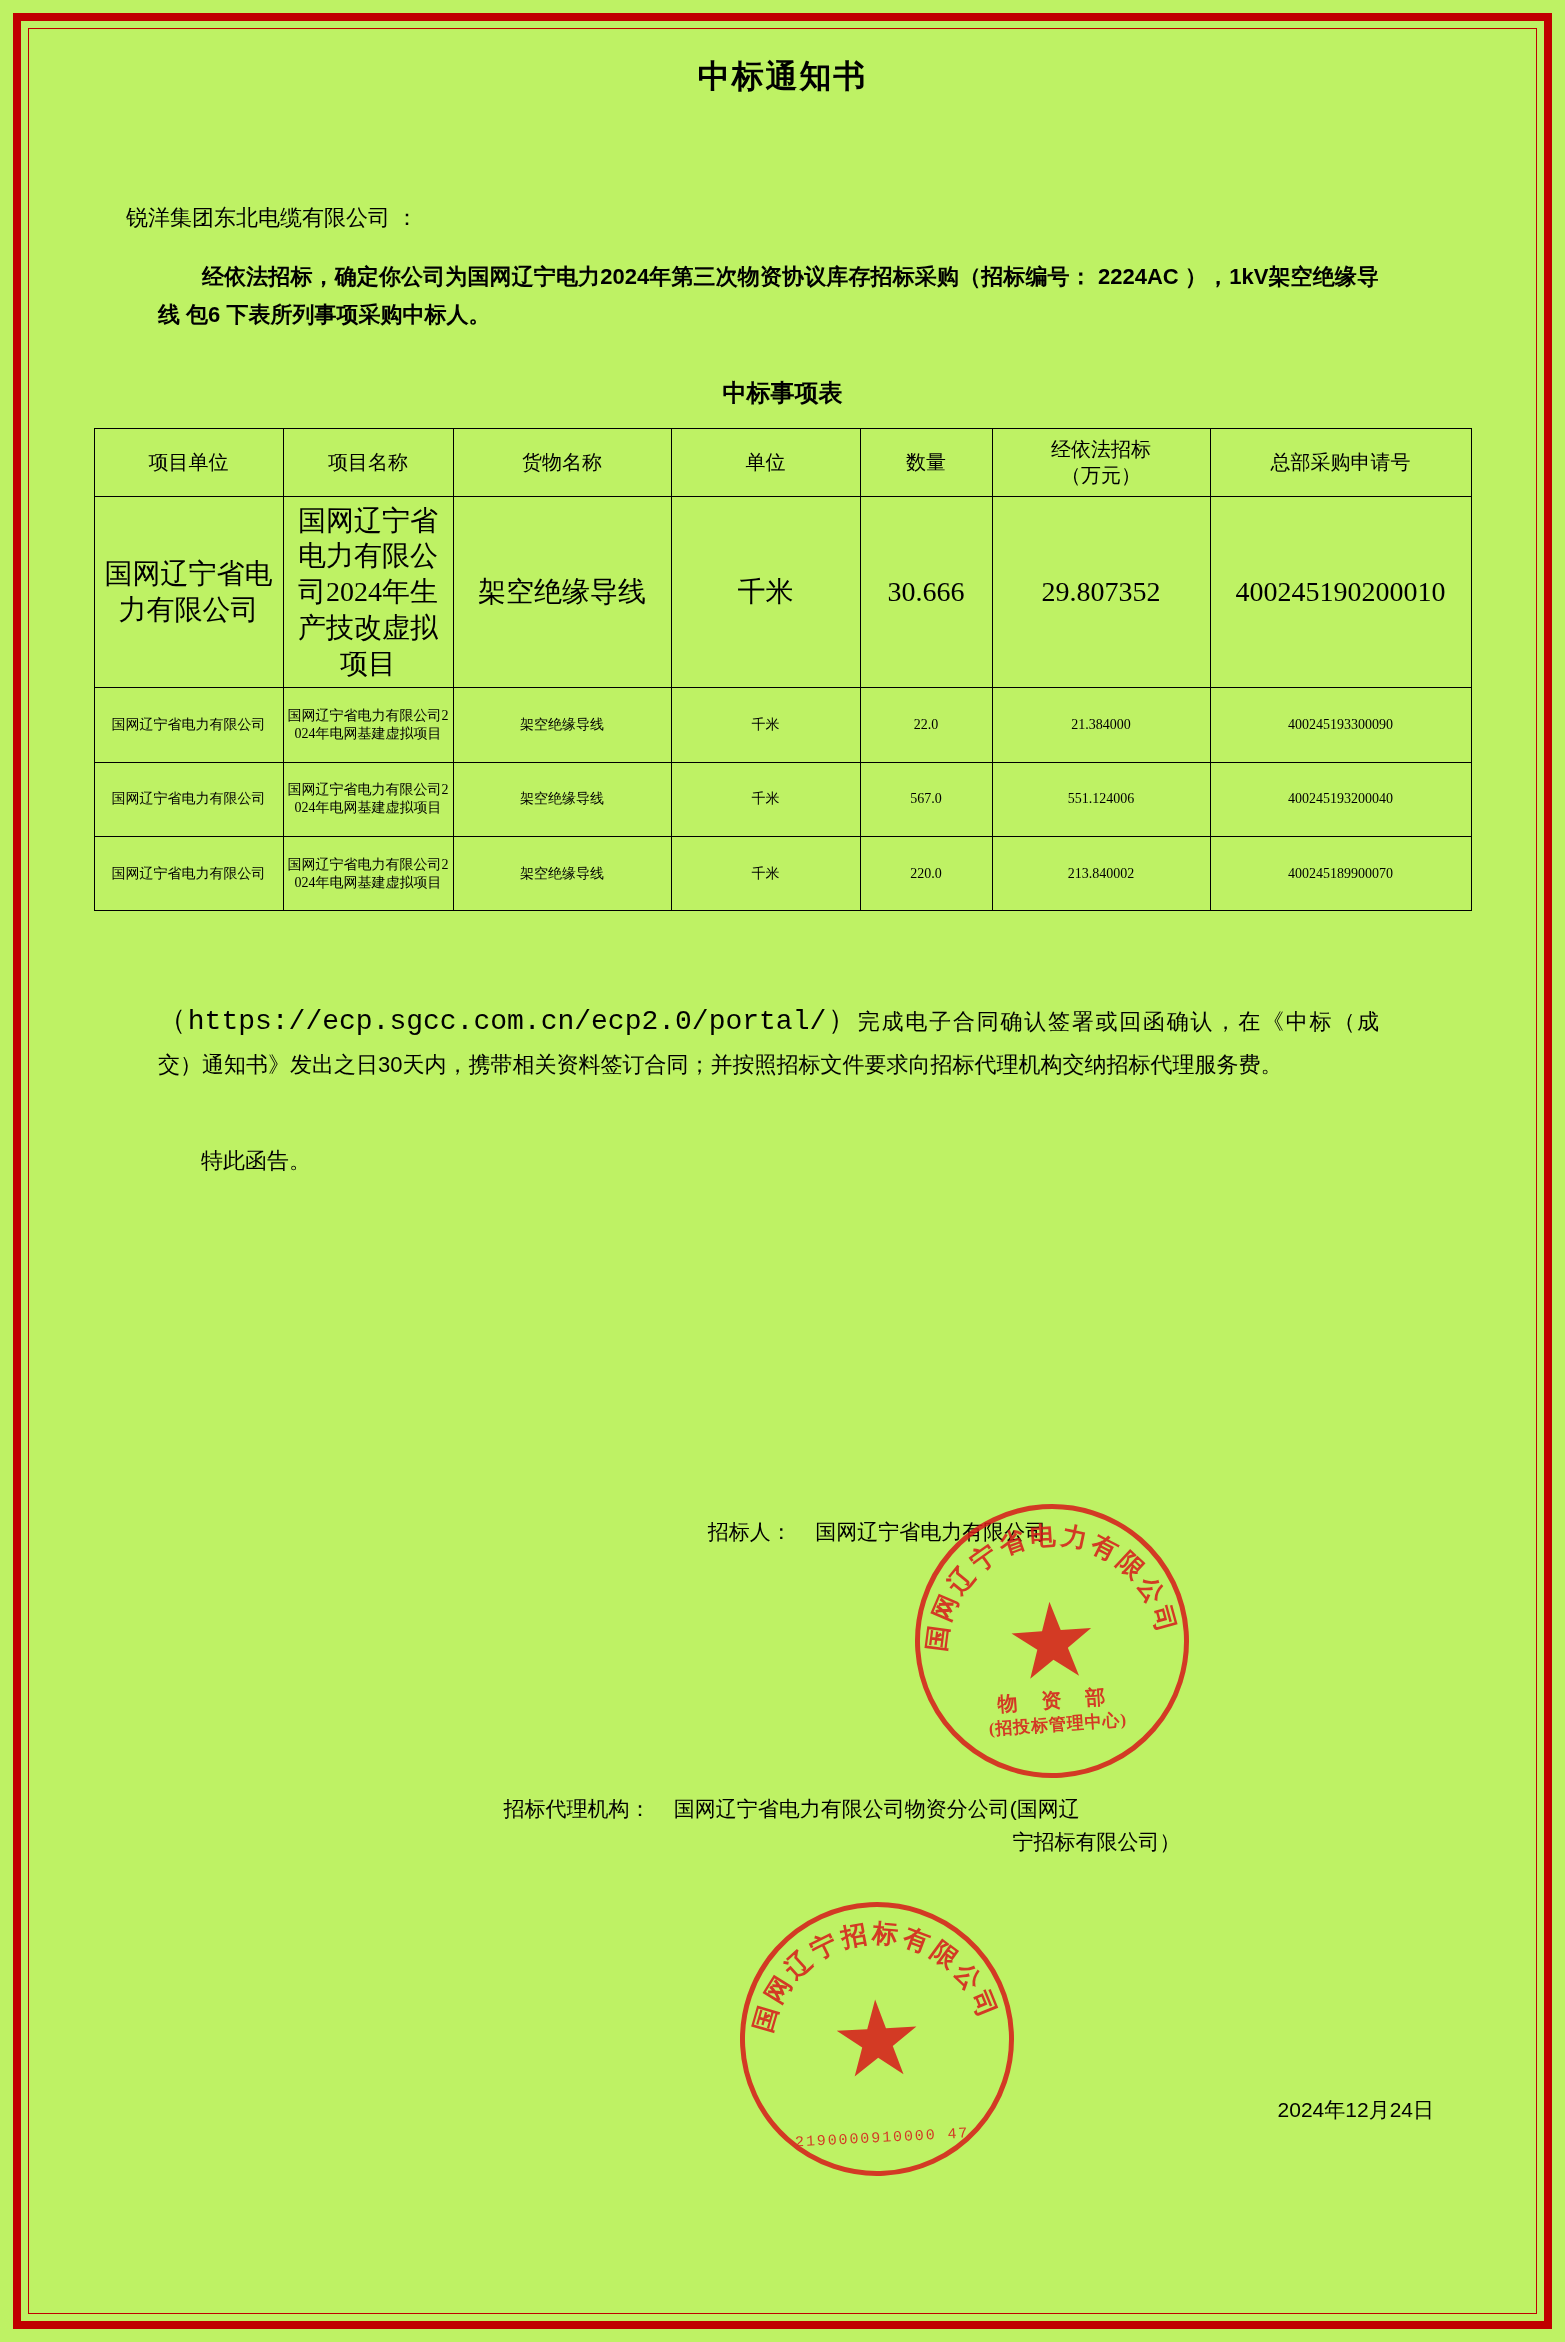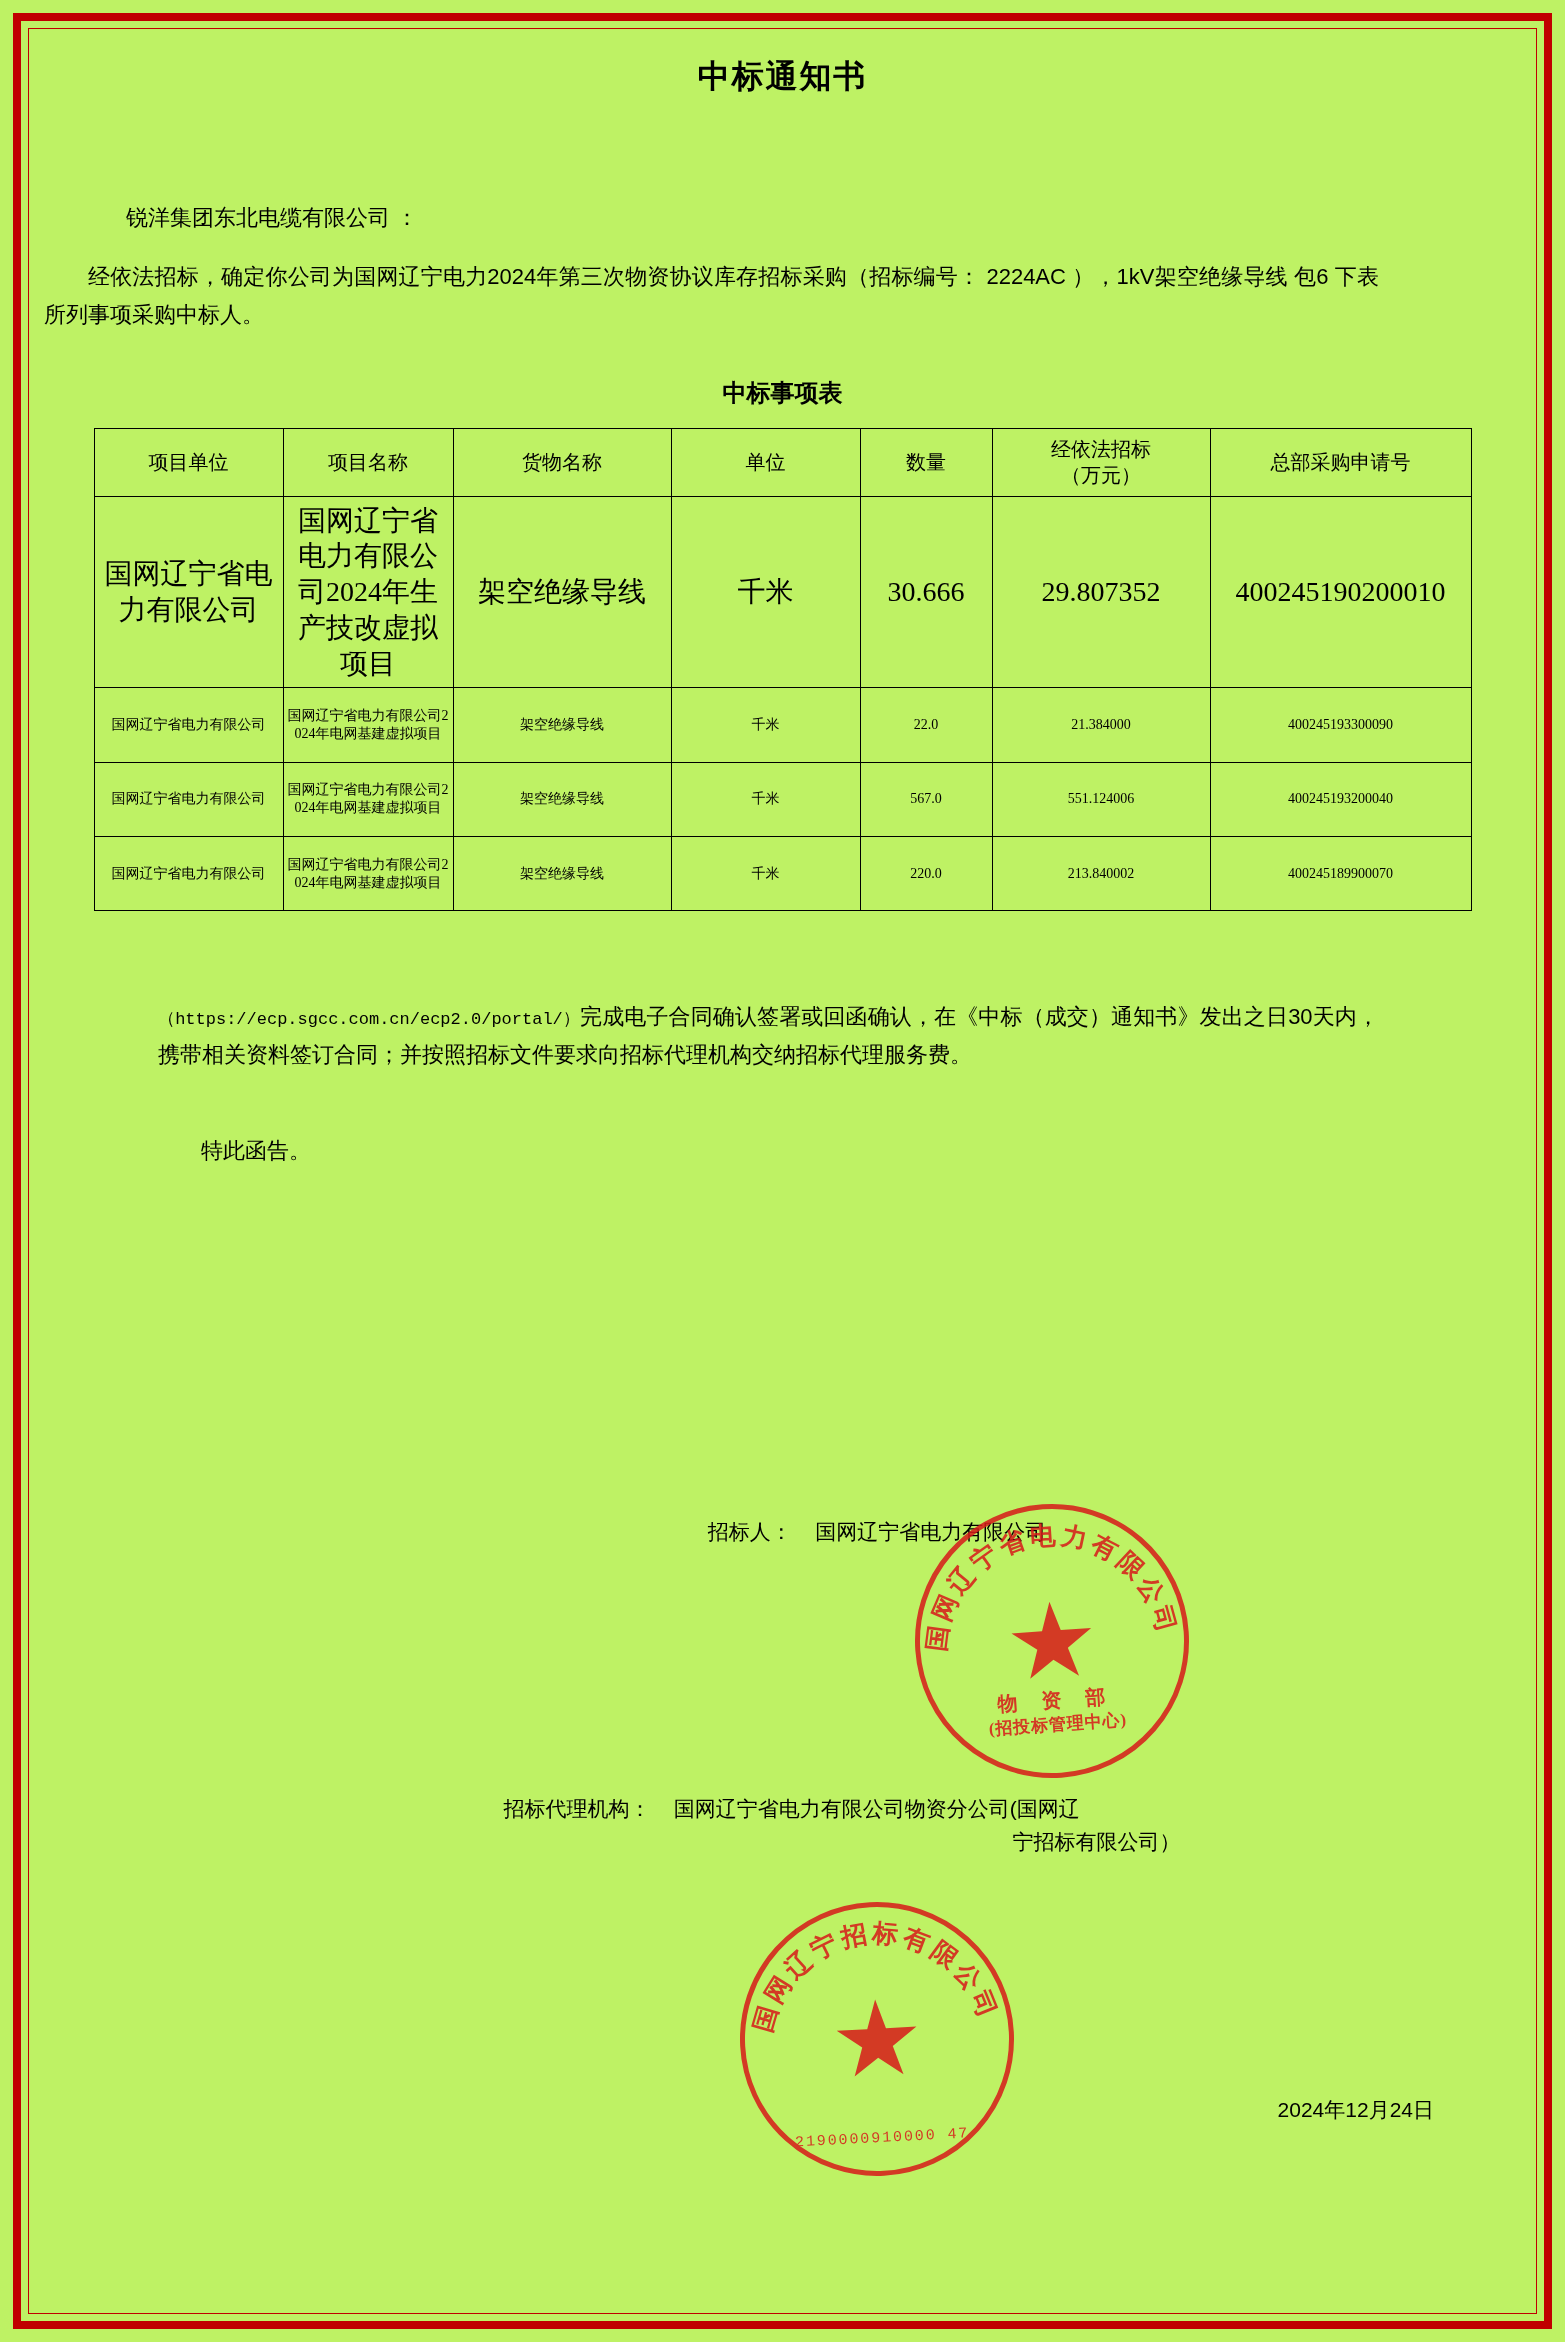--- a/index.html
+++ b/index.html
@@ -55,26 +55,28 @@
     font-family: "Liberation Sans", "DejaVu Sans", sans-serif;
   }
   .addressee {
     margin-top: 104px;
     margin-left: 82px;
     font-size: 22px;
     font-family: Liberation Sans, sans-serif;
   }
   .para-main {
     margin-top: 24.6px;
+    margin-left: 114px;
     margin-right: 142px;
     font-size: 22px;
     line-height: 1.72;
     text-indent: 44px;
     text-align: justify;
     font-family: "Liberation Sans", "DejaVu Sans", sans-serif;
+    font-weight: bold;
   }
   .table-title {
     text-align: center;
     font-size: 24px;
     font-weight: bold;
     margin-top: 44px;
     font-family: "Liberation Sans", "DejaVu Sans", sans-serif;
   }
   table.main-table {
     margin: 19px auto 0 auto;
@@ -121,21 +123,21 @@
     line-height: 1.72;
     text-align: justify;
     text-indent: 44px;
     font-family: "Liberation Sans", "DejaVu Sans", sans-serif;
   }
   .para-notice .spaced {
     letter-spacing: 5.7px;
   }
   .mono {
     font-family: "Liberation Mono", "DejaVu Sans Mono", monospace;
-    font-size: 17px;
+    font-size: 28px;
   }
   .para-closing {
     margin-top: 62px;
     margin-left: 157px;
     font-size: 22px;
     font-family: "Liberation Sans", "DejaVu Sans", sans-serif;
   }
 
   .sign-block {
     position: absolute;

